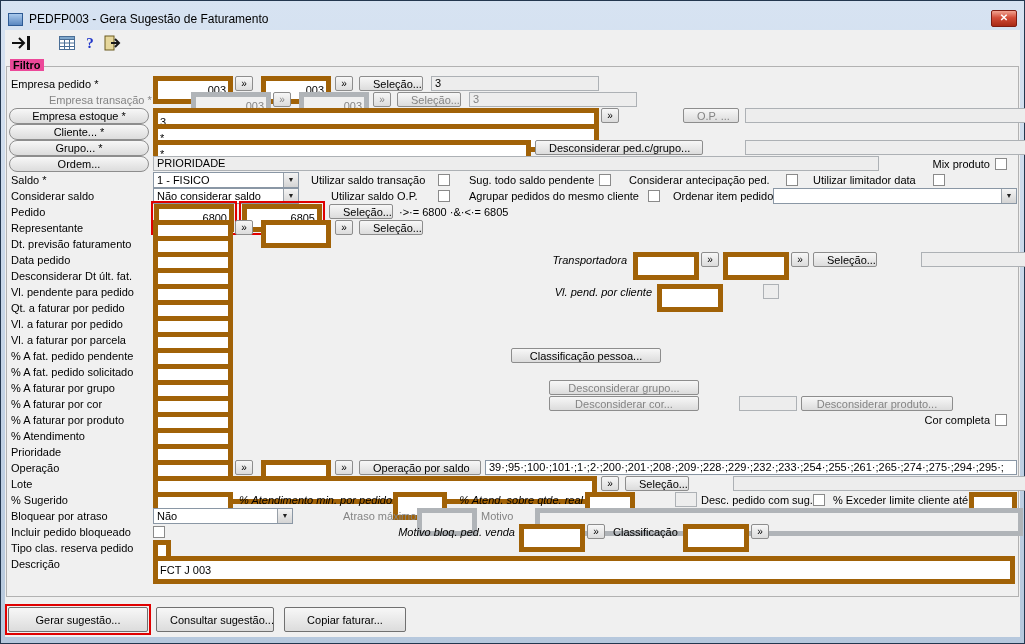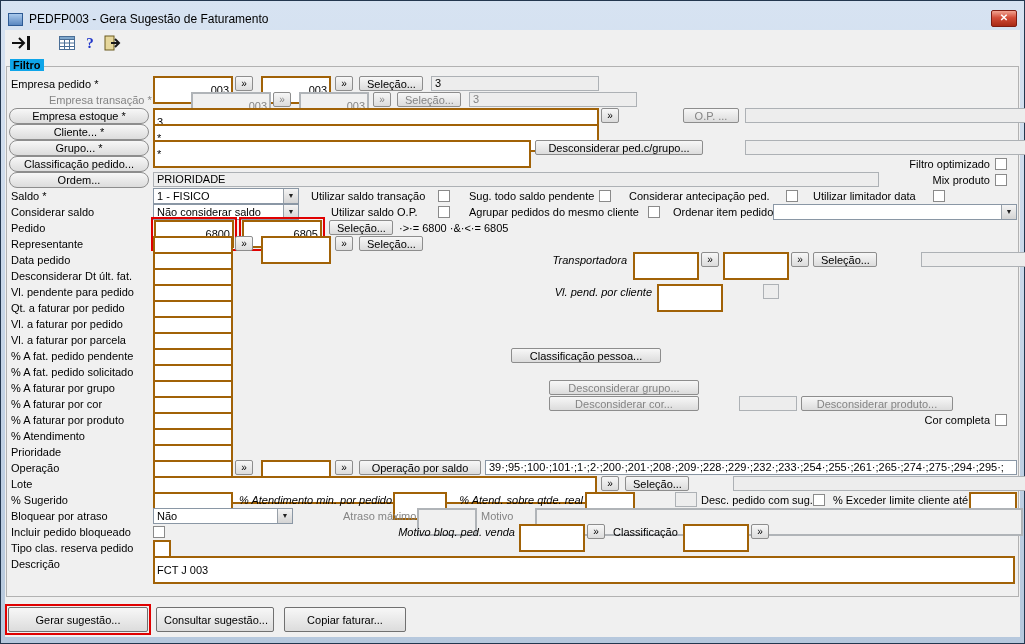--- a/index.html
+++ b/index.html
@@ -16,41 +16,41 @@
             border-radius:2px; color:#fff; font-weight:bold; font-size:10px; line-height:14px;
             text-align:center; cursor:default; }
   .body { position:relative; width:1015px; height:607px; background:#f0f0f0; }
 
   .toolbtn { position:absolute; top:2px; width:24px; height:22px; display:flex;
             align-items:center; justify-content:center; }
   .help-glyph { font-size:15px; font-weight:bold; color:#1f35c9; font-family:"Liberation Serif",serif; }
 
   .groupbox { position:absolute; left:1px; right:1px; top:36px; bottom:40px;
             border:1px solid #b2b2b2; }
-  .legend { position:absolute; top:-8px; left:3px; background:#0ea5e9; padding:0 3px;
+  .legend { position:absolute; top:-8px; left:3px; background:#ec4899; padding:0 3px;
             font-weight:bold; white-space:nowrap; }
   .rows { position:absolute; left:0; right:0; top:9px; }
   .row { position:relative; height:16px; }
 
   .lbl { position:absolute; top:0; line-height:16px; white-space:nowrap; color:#000; }
   .txt { position:absolute; top:0; line-height:16px; white-space:nowrap; }
   .txt-r { position:absolute; top:0; line-height:16px; text-align:right; white-space:nowrap;font-style:italic; }
   .dis { color:#848484 !important;margin-left:38px; }
 
-  .inp { position:absolute; top:0; height:28px; border:2px solid #a16207; background:#fff;
+  .inp { position:absolute; top:0; height:28px; border:5px solid #a16207; background:#fff;
          font:11px "Liberation Sans",sans-serif; padding:0 2px; color:#000; }
   .inp.num { text-align:right; }
   .inp.dis { background:#f0f0f0; border-color:#b0b4b8; }
   .dfield { position:absolute; top:0; height:15px; border:1px solid #adb1b5; background:#ededed;
          line-height:13px; padding:0 3px; overflow:hidden; white-space:nowrap; }
   .dfield.white { background:#fff; border-color:#8a97a5; }
 
   .btn { position:absolute; top:0; height:15px; font:11px "Liberation Sans",sans-serif;
          background:linear-gradient(#f7f7f7,#dcdcdc); border:1px solid #8d8d8d; border-radius:2px;
-         padding:0 7px; line-height:12px; color:#000; cursor:default; white-space:nowrap; }
+         padding:0 13px; line-height:12px; color:#000; cursor:default; white-space:nowrap; }
   .btn.dis { color:#8d8d8d; }
   .btn.gt { width:18px; padding:0; font-size:10px; }
   .btn.lblbtn { height:16px; border-radius:8px; }
   .btn.big { height:25px; border-color:#707070; }
 
   .combo { position:absolute; top:0; height:16px; background:#fff; border:1px solid #8a97a5; }
   .combo-val { position:absolute; left:3px; top:1px; line-height:13px; white-space:nowrap; }
   .combo-arrow { position:absolute; right:0; top:0; bottom:0; width:15px;
          background:linear-gradient(#f4f4f4,#d4d4d4); border-left:1px solid #98a0a8;
          font-size:7px; line-height:14px; text-align:center; color:#222; }
@@ -135,25 +135,20 @@
           <input class="inp" style="left: 146px; width: 446px;" value="*">
         </div>
 
         <div class="row">
           <button class="btn lblbtn" style="left:2px;width:140px">Grupo... *</button>
           <input class="inp" style="left: 146px; width: 378px;" value="*">
           <button class="btn" style="left:528px;width:168px">Desconsiderar ped.c/grupo...</button>
           <div class="dfield dis" style="left:700px;width:310px"></div>
         </div>
 
-        <div class="row">
-          <button class="btn lblbtn" style="left:2px;width:140px">Classificação pedido...</button>
-          <span class="txt" style="right:28px">Filtro optimizado</span>
-          <span class="cb" style="right:11px"></span>
-        </div>
 
         <div class="row">
           <button class="btn lblbtn" style="left:2px;width:140px">Ordem...</button>
           <div class="dfield" style="left:146px;width:726px">PRIORIDADE</div>
           <span class="txt" style="right:28px">Mix produto</span>
           <span class="cb" style="right:11px"></span>
         </div>
 
         <div class="row">
           <div class="lbl" style="left:4px">Saldo *</div>
@@ -202,20 +197,24 @@
 
         <div class="row">
           <div class="lbl" style="left:4px">Representante</div>
           <input class="inp" style="left: 146px; width: 80px;">
           <button class="btn gt" style="left:228px">»</button>
           <input class="inp" style="left: 254px; width: 70px;">
           <button class="btn gt" style="left:328px">»</button>
           <button class="btn" style="left:352px;width:64px">Seleção...</button>
         </div>
 
+        <div class="row">
+          <div class="lbl" style="left:4px">Dt. previsão faturamento</div>
+          <input class="inp" style="left: 146px; width: 80px;">
+        </div>
 
         <div class="row">
           <div class="lbl" style="left:4px">Data pedido</div>
           <input class="inp" style="left: 146px; width: 80px;">
           <span class="txt-r" style="left:540px;width:80px">Transportadora</span>
           <input class="inp" style="left: 626px; width: 66px;">
           <button class="btn gt" style="left:694px">»</button>
           <input class="inp" style="left: 716px; width: 66px;">
           <button class="btn gt" style="left:784px">»</button>
           <button class="btn" style="left:806px;width:64px">Seleção...</button>

